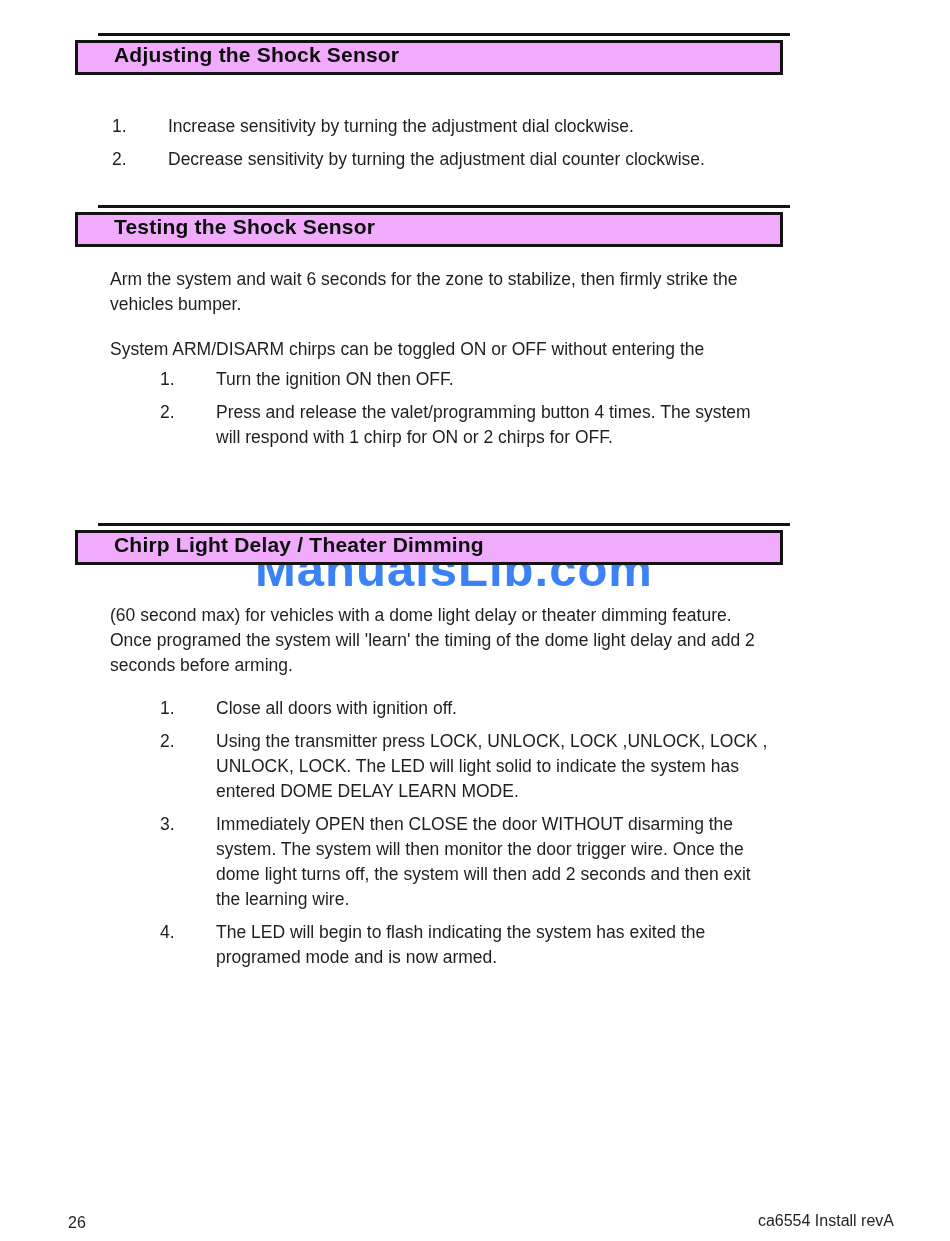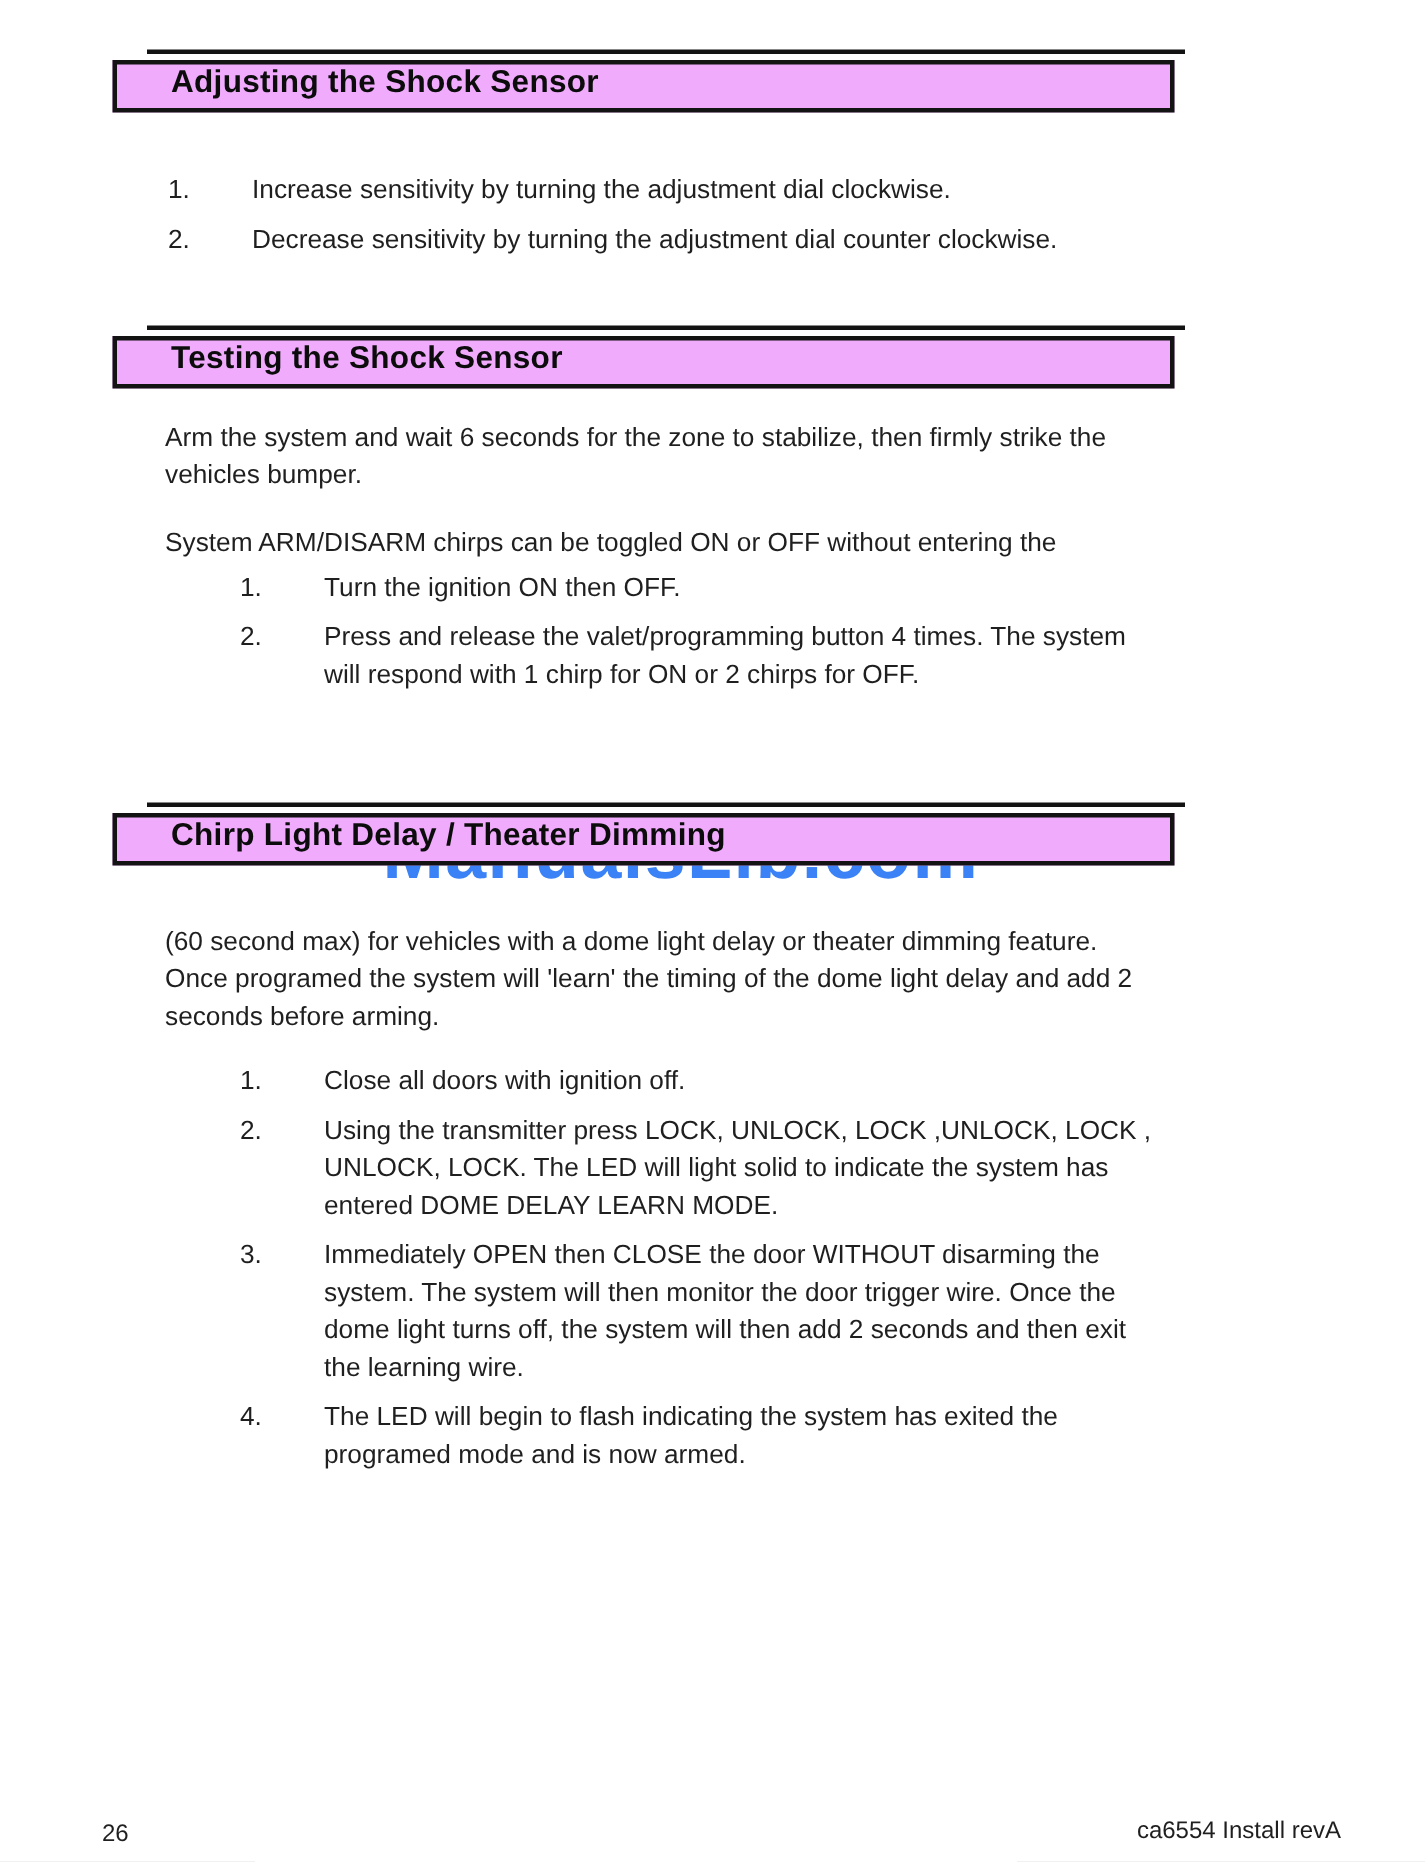--- a/index.html
+++ b/index.html
@@ -39,21 +39,21 @@
   
   .para{margin-left:110px;font-size:17.5px;line-height:25px;}
   .para .ln{white-space:nowrap;}
   .list{font-size:17.5px;line-height:25px;}
   .indent-a{margin-left:112px;}
   .indent-b{margin-left:160px;}
   .li{display:flex;margin-bottom:8px;}
   .num{flex:none;width:56px;}
   .ln{display:block;white-space:nowrap;}
   
-  .mt40{margin-top:40px;} .mt39{margin-top:39px;} .mt36{margin-top:52px;}
+  .mt40{margin-top:40px;} .mt39{margin-top:39px;} .mt36{margin-top:40px;}
   .mt44{margin-top:20px;} .mt42{margin-top:42px;} .mt5{margin-top:5px;}
   .mt80{margin-top:80px;} .mt38{margin-top:38px;} .mt18{margin-top:18px;}
   
   .footer-left{position:absolute;left:68px;top:1214px;font-size:16px;z-index:1;}
   .footer-right{position:absolute;right:56px;top:1212px;font-size:16px;z-index:1;}
 </style>
 </head>
 <body>
 
 <div class="page">

